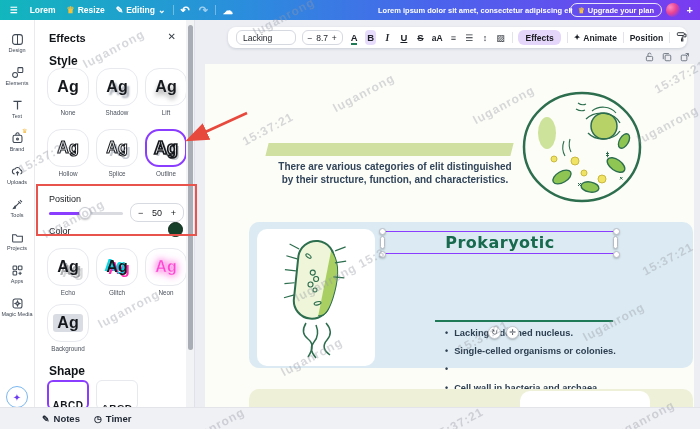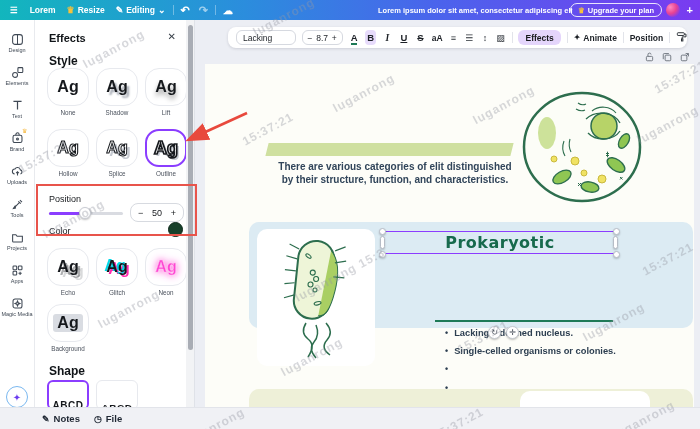--- a/index.html
+++ b/index.html
@@ -96,21 +96,21 @@
 
   
   .page-controls { position:absolute; left:645px; top:52px; display:flex; gap:8px; z-index:3; color:#6e747e; }
   .page { position:absolute; left:205px; top:64px; width:489px; height:343px; background:#fdfdf8; z-index:2; overflow:hidden; }
   .page-title { position:absolute; left:0; top:42px; width:380px; text-align:center; font-size:24px;
     font-weight:800; letter-spacing:2.5px; color:#1f7a57; font-family:"DejaVu Sans",sans-serif; }
   .title-bar { position:absolute; left:62px; top:79px; width:245px; height:13px; background:#cfe0a0; transform:skewX(-14deg); }
   .page-sub { position:absolute; left:0; top:97px; width:380px; text-align:center; font-size:10px;
     line-height:12.5px; color:#31455a; font-weight:600; }
   .cell-illus { position:absolute; left:315px; top:25px; }
-  .prok-section { position:absolute; left:44px; top:158px; width:444px; height:106px; background:#dcebf3; border-radius:10px; }
+  .prok-section { position:absolute; left:44px; top:158px; width:444px; height:146px; background:#dcebf3; border-radius:10px; }
   .prok-card { position:absolute; left:8px; top:7px; width:118px; height:137px; background:#fff; border-radius:10px;
     display:flex; align-items:center; justify-content:center; }
   .prok-titlebox { position:absolute; left:134px; top:9px; width:234px; height:23px;
     border-top:1.5px solid #8b3dff; border-bottom:1.5px solid #8b3dff; display:flex; align-items:center; justify-content:center; }
   .prok-title { font-size:16px; font-weight:800; color:#176a4d; letter-spacing:.5px; font-family:"DejaVu Sans",sans-serif; }
   .handle-pill { position:absolute; width:5px; height:13px; background:#fff; border:1px solid #b6bcc6;
     border-radius:3px; box-shadow:0 1px 2px rgba(0,0,0,.2); }
   .handle-dot { position:absolute; width:7px; height:7px; background:#fff; border:1px solid #b6bcc6;
     border-radius:50%; box-shadow:0 1px 2px rgba(0,0,0,.2); }
   .prok-underline { position:absolute; left:186px; top:98px; width:178px; height:1.5px; background:#1e7a57; }
@@ -450,20 +450,21 @@
           </div>
         <div class="bullet">
             <span class="dot">•</span>
             <span>Single-celled organisms or colonies.</span>
           </div>
         <div class="bullet">
             <span class="dot">•</span>
           </div>
         <div class="bullet">
             <span class="dot">•</span>
+            <span>Cell wall in bacteria and archaea.</span>
           </div>
         <div class="bullet">
             <span class="dot">•</span>
             <span>Absence of membrane-bound organelles.</span>
           </div>
       </div>
 
       <div class="sel-ctrl" style="left:239px; top:104px">
           <span>↻</span>
         </div>
@@ -477,21 +478,21 @@
     </div>
   </div>
 
   <div class="bottombar">
     <span class="bb-btn" style="margin-left:42px">
       <span class="ic">✎</span>
       <span>Notes</span>
     </span>
     <span class="bb-btn">
       <span class="ic">◷</span>
-      <span>File</span>
+      <span>Timer</span>
     </span>
   </div>
   <div class="zoom-track"></div>
   <div class="zoom-handle"></div>
 
   <div class="anno-rect"></div>
   <svg class="anno-svg">
     <defs>
       <marker id="ah" markerWidth="9" markerHeight="8" refX="7" refY="4" orient="auto">
         <polygon points="0,0.5 9,4 0,7.5" fill="#e8493d"></polygon>

